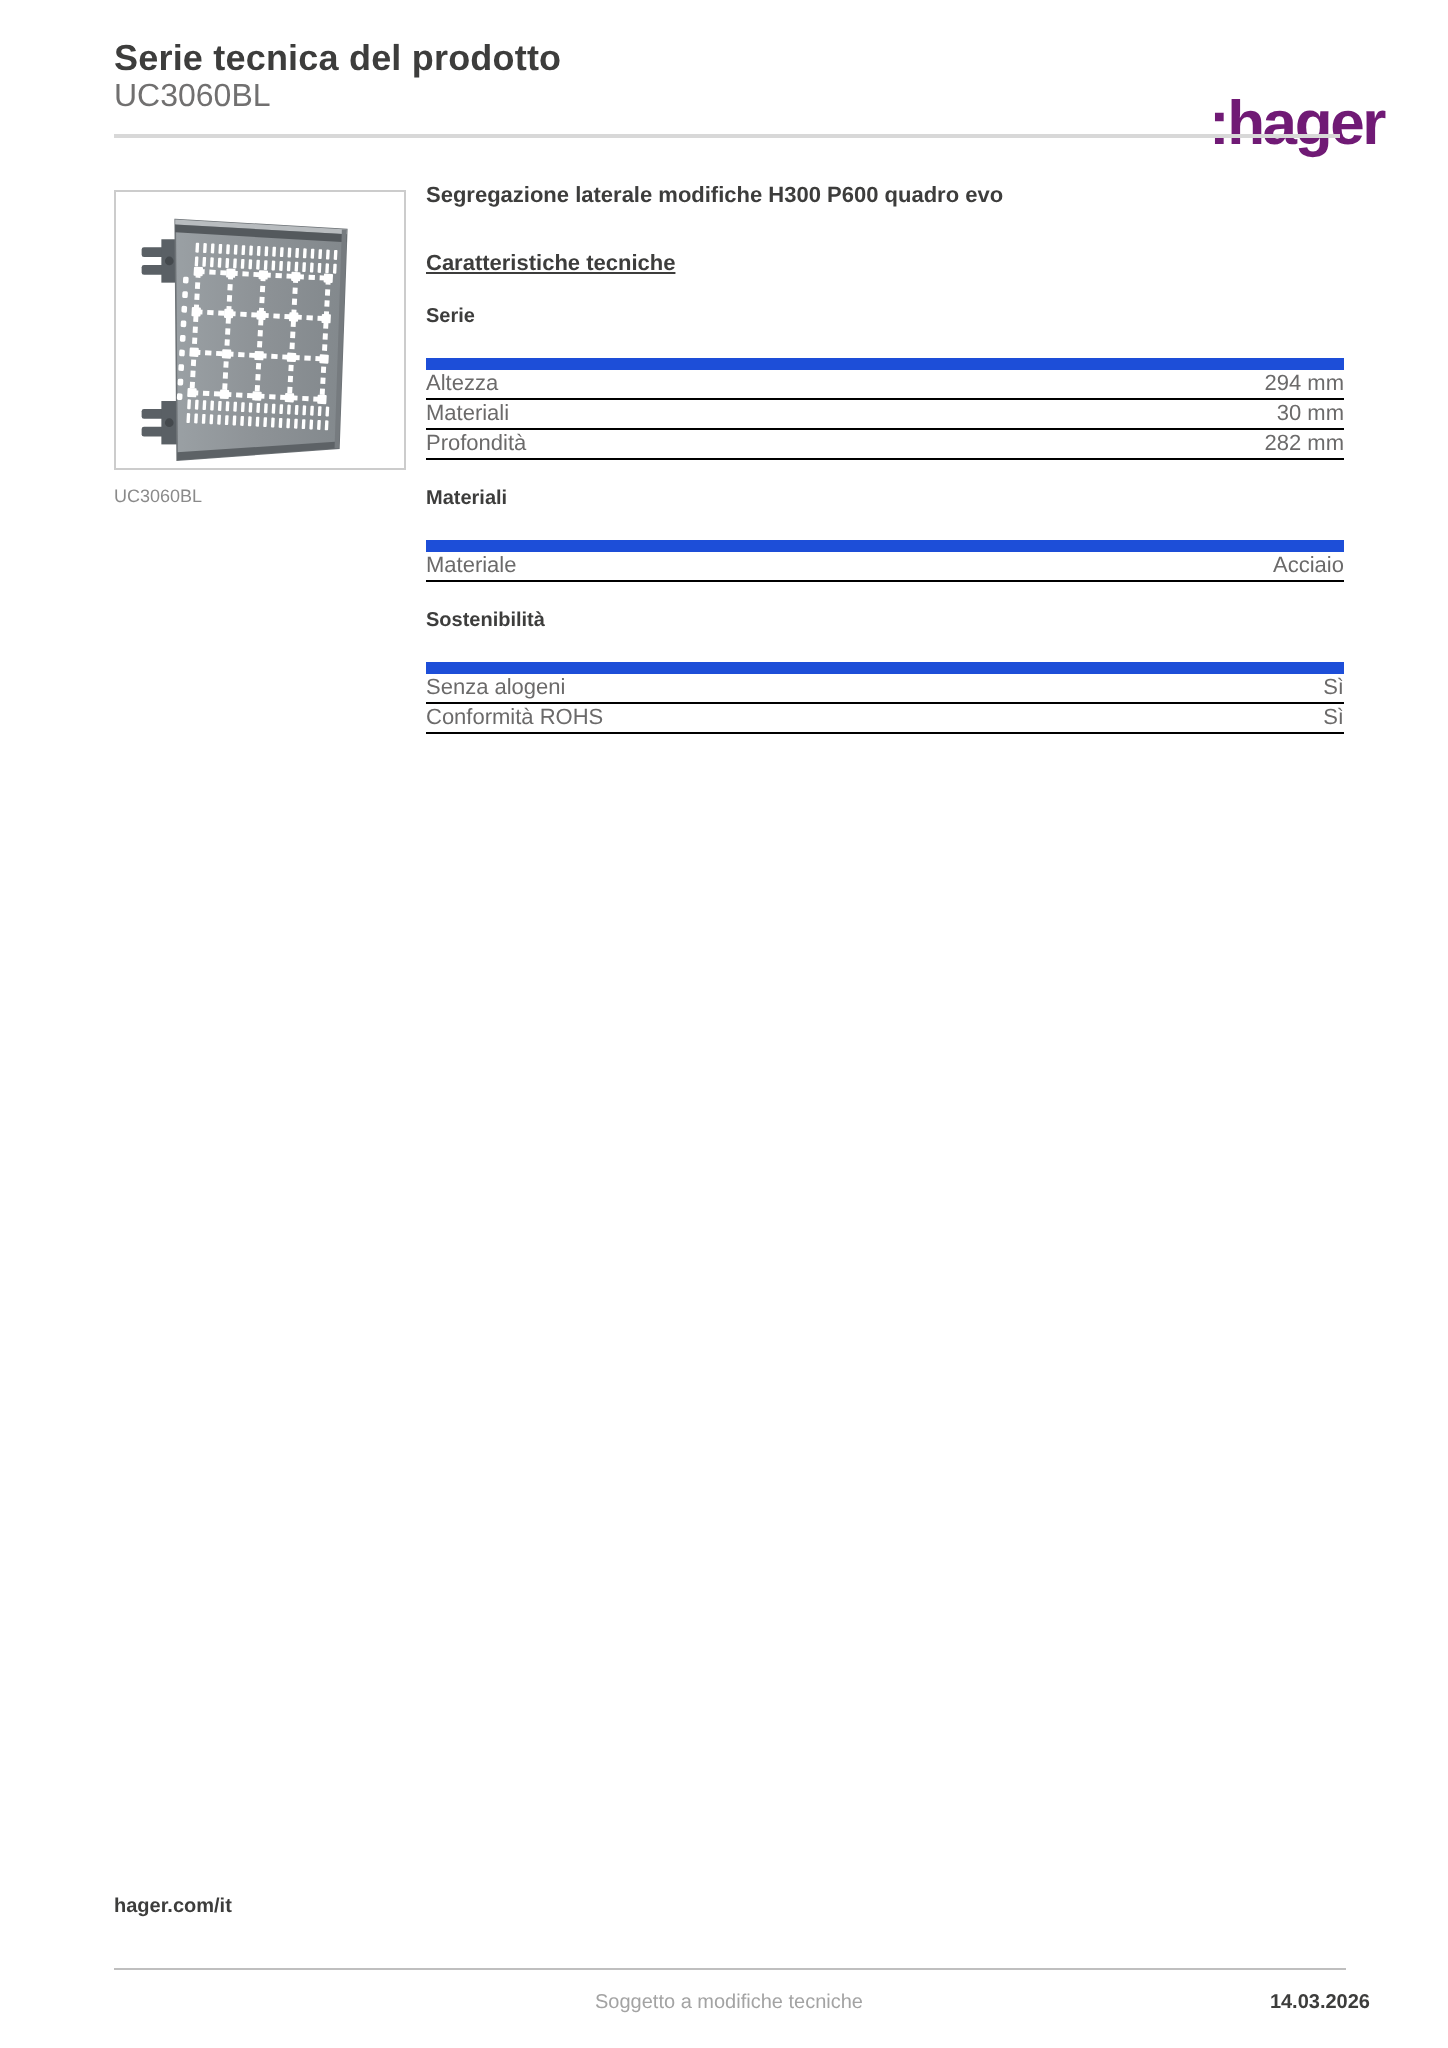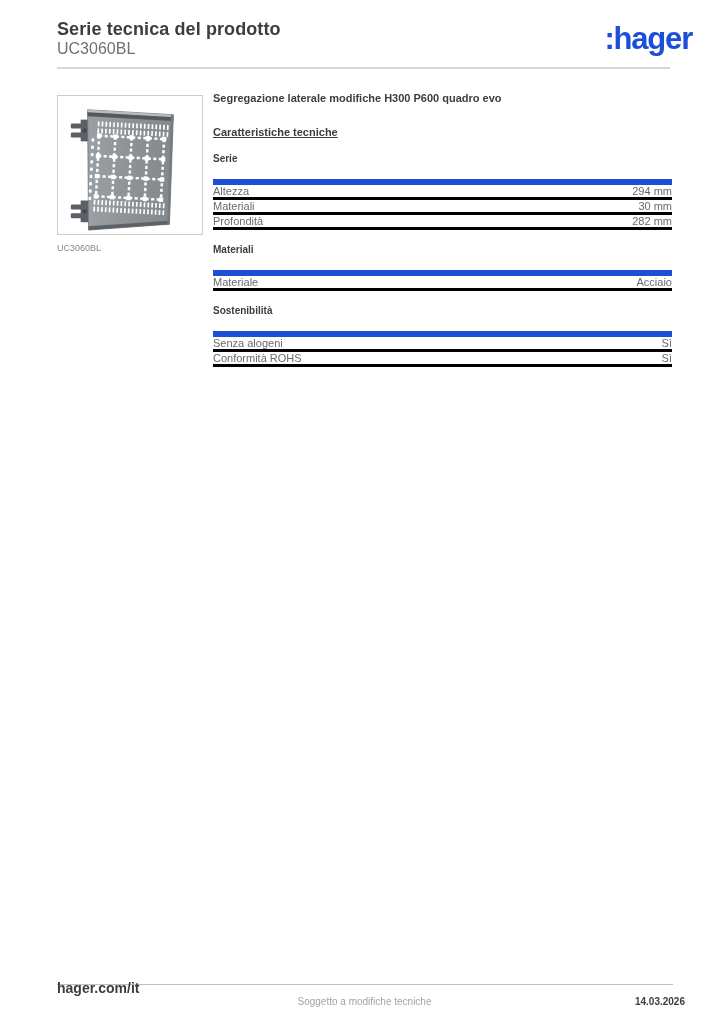--- a/index.html
+++ b/index.html
@@ -55,52 +55,52 @@
   }
   .section { margin-top: 14px; }
   .section-heading {
     font-size: 10px; font-weight: bold; color: #3d3d3c;
     line-height: 12px; padding-bottom: 14px;
     border-bottom: 6px solid #1d4ed8;
   }
   .spec-row {
     height: 15px; display: flex; align-items: center;
     justify-content: space-between;
-    border-bottom: 3px solid #000000;
+    border-bottom: 1px solid #000000;
     font-size: 11px; color: #6b6a6a;
   }
   .spec-label { text-align: left; }
   .spec-value { text-align: center; }
   
   .footer-rule {
     position: absolute; left: 57px; top: 984px;
     width: 616px; height: 1px; background: #bfbfbf;
   }
   .footer-site {
-    position: absolute; left: 57px; top: 980px;
-    font-size: 14px; font-weight: bold; color: #3d3d3c;
+    position: absolute; left: 57px; top: 948px;
+    font-size: 10px; font-weight: bold; color: #3d3d3c;
   }
   .footer-notice {
     position: absolute; left: 57px; top: 996px; width: 615px;
     text-align: center;
     font-size: 10px; color: #a3a3a3;
   }
   .footer-date {
     position: absolute; right: 39px; top: 996px;
     font-size: 10px; font-weight: bold; color: #3d3d3c;
   }
 </style>
 </head>
 <body>
 
 <div class="page">
 
   <div class="doc-title">Serie tecnica del prodotto</div>
   <div class="product-code">UC3060BL</div>
-  <div class="brand-logo" style="color: #1d4ed8;">:hager</div>
+  <div class="brand-logo" style="color: #701a75; margin-top: 23px;">:hager</div>
   <div class="header-rule"></div>
 
   <div class="image-box">
     <svg viewBox="0 0 146 138">
       <defs>
         <linearGradient id="pg" x1="0" y1="0" x2="1" y2="0">
           <stop offset="0" stop-color="#9aa0a4"></stop>
           <stop offset="0.5" stop-color="#8d9296"></stop>
           <stop offset="1" stop-color="#82888c"></stop>
         </linearGradient>

